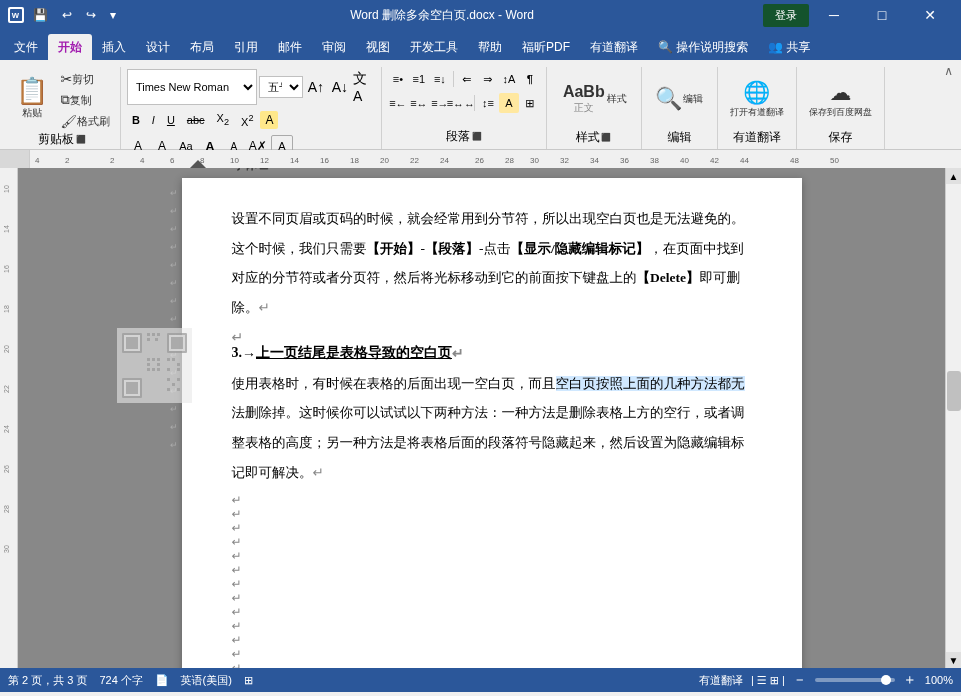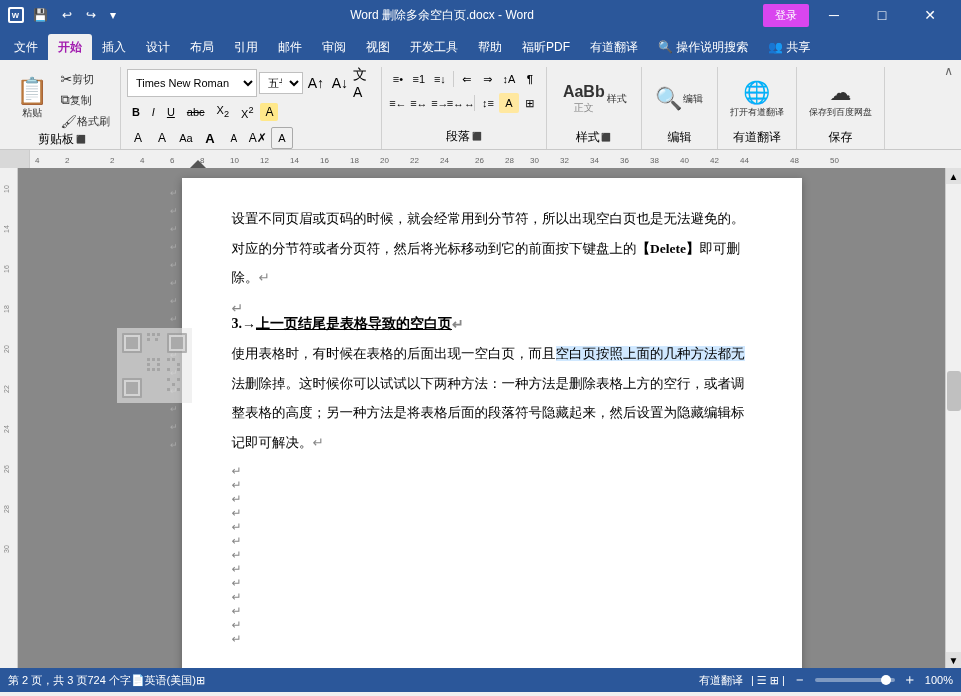--- a/index.html
+++ b/index.html
@@ -85,21 +85,21 @@
     }
 
     .clipboard-right { display: flex; flex-direction: column; gap: 1px; justify-content: center; }
 
     
     .font-group-top { display: flex; align-items: center; gap: 2px; margin-bottom: 2px; }
     .font-group-mid { display: flex; align-items: center; gap: 2px; margin-bottom: 2px; }
     .font-group-bot { display: flex; align-items: center; gap: 2px; }
     .font-select {
       border: 1px solid #c0c0c0; background: white; padding: 1px 4px;
-      font-size: 11px; height: 28px; min-width: 130px; cursor: pointer;
+      font-size: 11px; height: 36px; min-width: 130px; cursor: pointer;
     }
     .size-select {
       border: 1px solid #c0c0c0; background: white; padding: 1px 4px;
       font-size: 11px; height: 22px; width: 44px; cursor: pointer;
     }
     .font-btn {
       border: 1px solid transparent; background: transparent; padding: 2px 4px;
       font-size: 11px; height: 22px; cursor: pointer; border-radius: 2px;
     }
     .font-btn-icon { width: 22px; height: 22px; display: flex; align-items: center; justify-content: center; cursor: pointer; border-radius: 2px; }
@@ -135,30 +135,31 @@
 
     
     .status-bar {
       background: #2b579a;
       height: 24px;
       display: flex;
       align-items: center;
       padding: 0 8px;
       color: white;
       font-size: 11px;
+      gap: 12px;
     }
     .status-right { margin-left: auto; display: flex; align-items: center; gap: 8px; }
     .zoom-slider { width: 80px; height: 4px; background: rgba(255,255,255,0.4); border-radius: 2px; position: relative; cursor: pointer; }
     .zoom-thumb { width: 10px; height: 10px; background: white; border-radius: 50%; position: absolute; top: -3px; right: 4px; }
 
     
     .ribbon-outer { background: #f0f0f0; }
 
     .wpsid-btn {
-      background: #d946ef;
+      background: #14532d;
       color: white;
       border: none;
       padding: 4px 12px;
       font-size: 11px;
       cursor: pointer;
       border-radius: 2px;
     }
 
     .bold { font-weight: bold; }
     .italic { font-style: italic; }
@@ -475,20 +476,23 @@
             <rect x="60" y="60" width="3" height="3" fill="#999" opacity="0.7"></rect>
             <rect x="50" y="60" width="3" height="3" fill="#999" opacity="0.7"></rect>
             <rect x="60" y="50" width="3" height="3" fill="#999" opacity="0.7"></rect>
           </svg>
         </div>
 
         <p class="doc-text">
           <span>设置不同页眉或页码的时候，就会经常用到分节符，所以出现空白页也是无法避免的。</span>
         </p>
         <p class="doc-text">
+          <span>这个时候，我们只需要</span><span style="font-weight:bold;">【开始】</span><span>-</span><span style="font-weight:bold;">【段落】</span><span>-点击</span><span style="font-weight:bold;">【显示/隐藏编辑标记】</span><span>，在页面中找到</span>
+        </p>
+        <p class="doc-text">
           <span>对应的分节符或者分页符，然后将光标移动到它的前面按下键盘上的</span><span style="font-weight:bold;">【Delete】</span><span>即可删</span>
         </p>
         <p class="doc-text">
           <span>除。</span><span class="paragraph-mark">↵</span>
         </p>
         <p style="height:16px;"><span class="paragraph-mark">↵</span></p>
 
         <p class="doc-heading">
           <span>3.→</span>
             <span class="underline">上一页结尾是表格导致的空白页</span>

